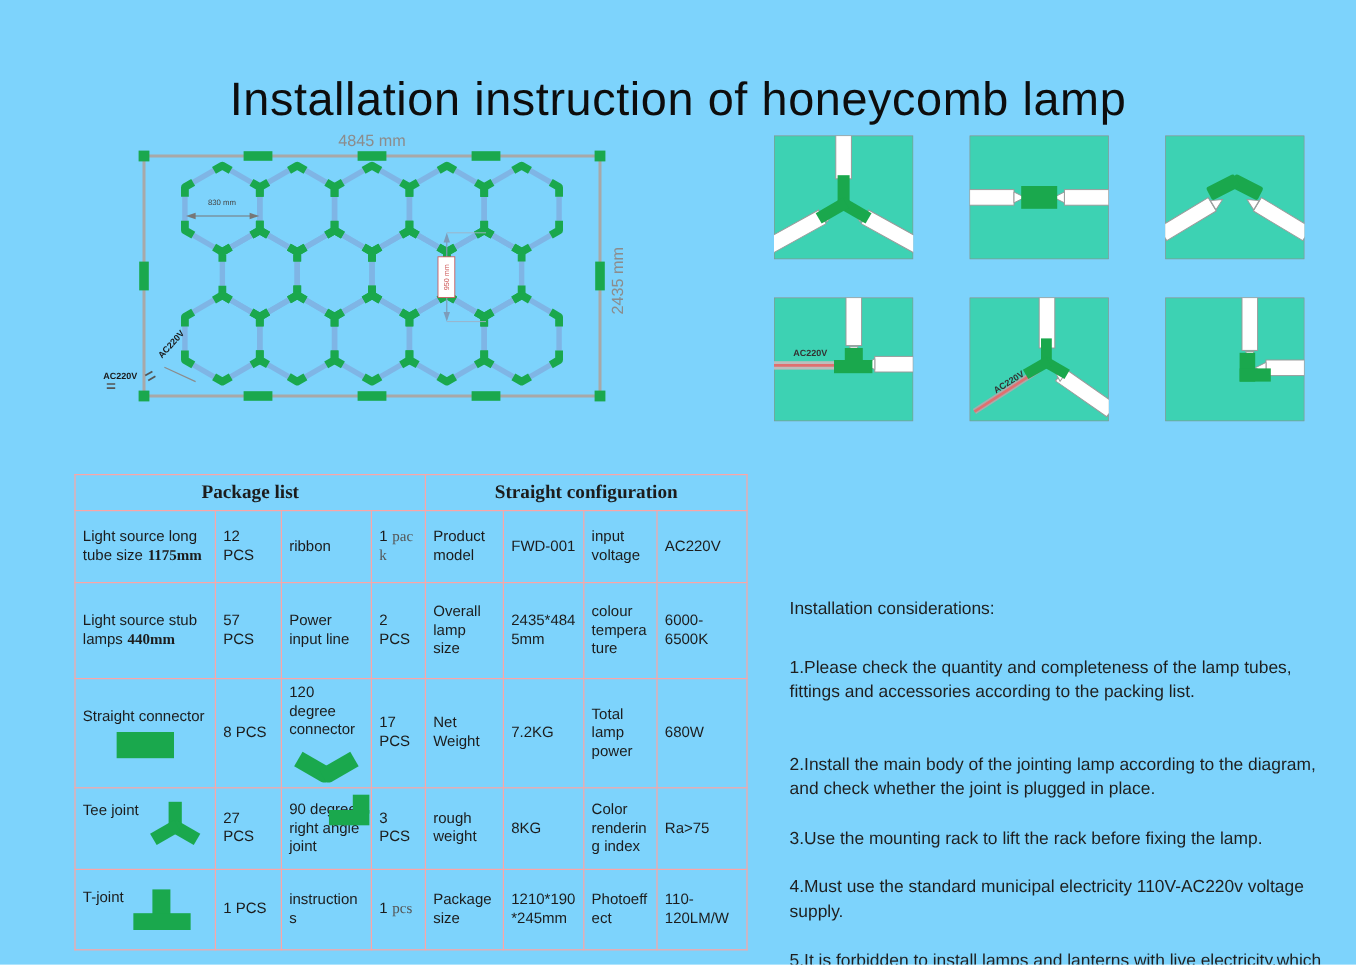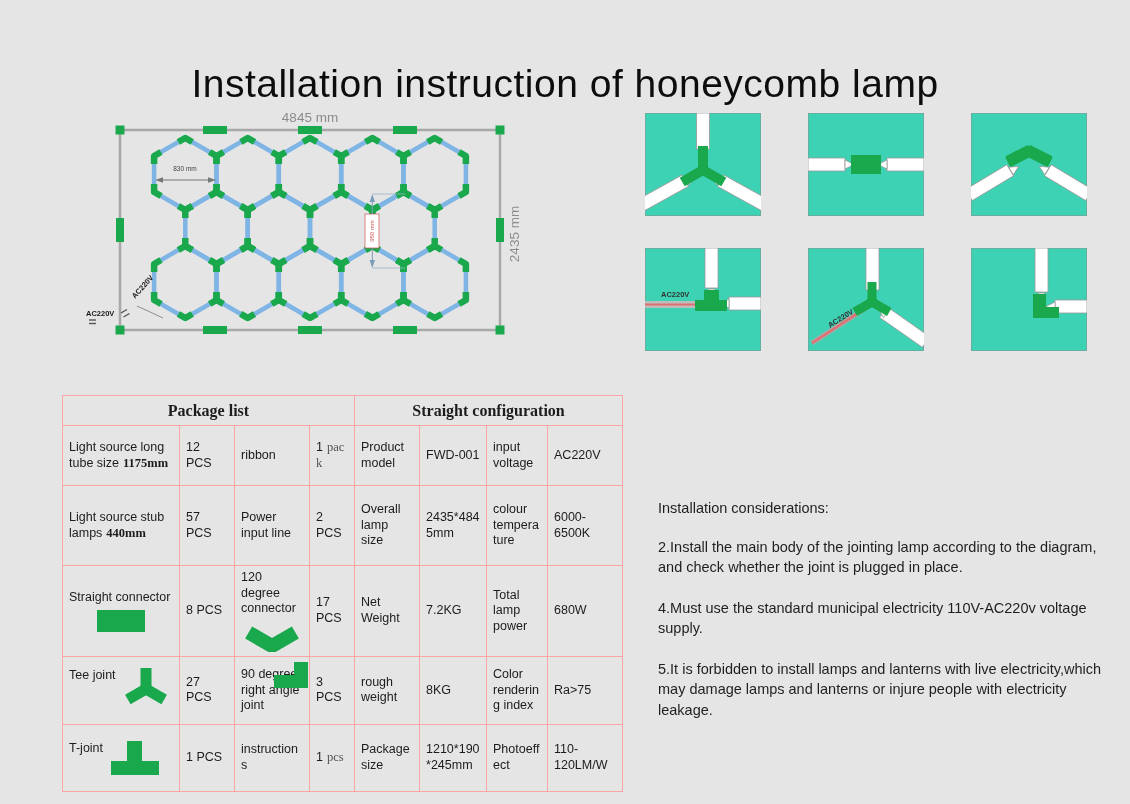--- a/index.html
+++ b/index.html
@@ -1,18 +1,18 @@
 <!DOCTYPE html>
 <html><head>
 <meta charset="utf-8">
 <style>
   * { margin:0; padding:0; box-sizing:border-box; }
   html,body { background:#ffffff; }
   body { font-family:"Liberation Sans", sans-serif; color:#1c1c1c; }
-  #page { position:relative; width:1130px; height:804px; background:#e5e5e5; overflow:hidden; }
+  #page { position:relative; width:1130px; height:804px; background:#7dd3fc; overflow:hidden; }
 
   
   #title { position:absolute; top:62px; left:0; width:100%; text-align:center;
            font-size:39px; font-weight:400; letter-spacing:.5px; color:#0d0d0d; }
 
   
   #diagram { position:absolute; left:85px; top:108px; width:450px; height:240px; }
 
   
   .panel { position:absolute; width:116px; height:103px; }
@@ -30,21 +30,21 @@
   .cell-flex { display:flex; align-items:flex-start; gap:8px; }
   .icon-under { display:block; margin:5px 0 0 28px; }
   .icon-under-center { display:block; margin:3px auto 0 auto; }
   .rel { position:relative; }
   .icon-topright { position:absolute; top:5px; right:1px; }
   .c-center { text-align:center; }
 
   
   #notes { position:absolute; left:658px; top:498px; width:462px; font-size:14.5px;
            line-height:1.42; color:#1f1f1f; }
-  #notes .nh { margin-bottom:18px; }
+  #notes .nh { margin-bottom:28px; }
   #notes p.gap-big { margin-bottom:40px; }
   #notes p { margin-bottom:20px; }
 </style>
 </head>
 <body>
 
 <div id="page">
 
   <div id="title">Installation instruction of honeycomb lamp</div>
 
@@ -355,18 +355,20 @@
       <td>Package size</td>
       <td>1210*190*245mm</td>
       <td>Photoeffect</td>
       <td>110-120LM/W</td>
     </tr>
   </tbody>
     </table>
 
   <div id="notes">
     <div class="nh">Installation considerations:</div>
+    <p class="gap-big">1.Please check the quantity and completeness of the lamp tubes, fittings and accessories according to the packing list.</p>
     <p>2.Install the main body of the jointing lamp according to the diagram, and check whether the joint is plugged in place.</p>
+    <p>3.Use the mounting rack to lift the rack before fixing the lamp.</p>
     <p>4.Must use the standard municipal electricity 110V-AC220v voltage supply.</p>
     <p>5.It is forbidden to install lamps and lanterns with live electricity,which may damage lamps and lanterns or injure people with electricity leakage.</p>
   </div>
 
 </div>
 
 </body></html>

